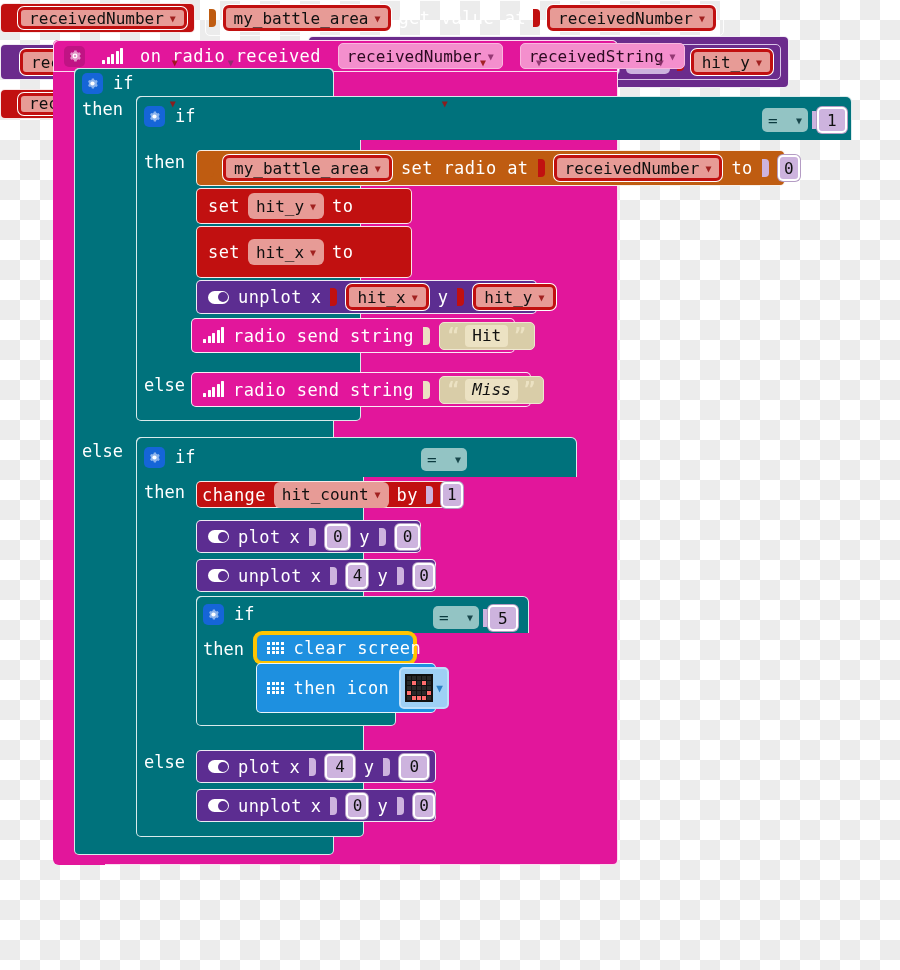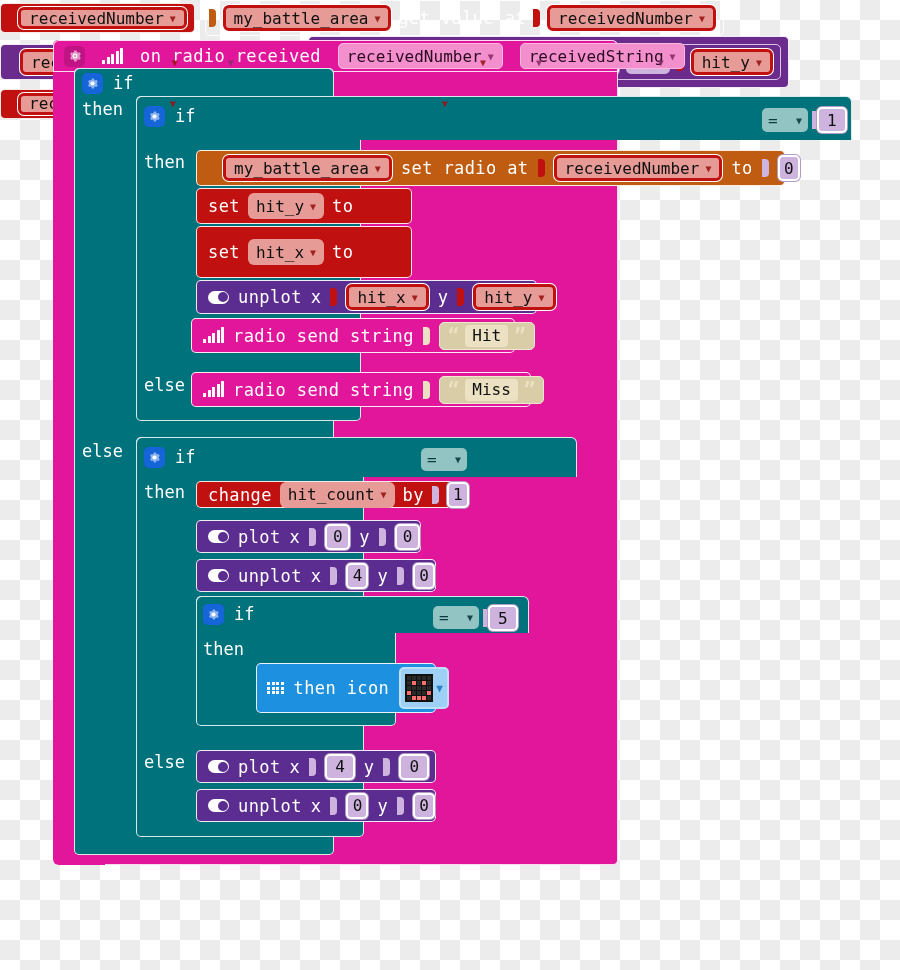--- a/index.html
+++ b/index.html
@@ -316,21 +316,21 @@
       <i style="height:4px"></i>
         <i style="height:7px"></i>
         <i style="height:10px"></i>
         <i style="height:13px"></i>
         <i style="height:16px"></i>
     </span>
     <span class="lbl">radio send string</span>
     <span class="notch n-txt" style="background:#ece2c3;"></span>
     <span class="rep" style="background:#d9cda8;height:28px;padding:0 4px;gap:2px;border-color:#efe7d1;">
       <span class="quo">“</span>
-      <span class="fld f-str" style="height:22px;">Miss</span>
+      <span class="fld f-str" style="height:22px;font-style:italic;">Miss</span>
       <span class="quo">”</span>
     </span>
   </div>
 
   
   <div class="blk c-logic" style="left:136px;top:437px;width:228px;height:400px;"></div>
   <div class="blk c-logic" style="left:136px;top:437px;width:441px;height:40px;border-radius:6px 6px 0 0;border-bottom:none;"></div>
 
   <div class="row" style="left:144px;top:442px;height:30px;border:none;gap:10px;">
     <span class="gear" style="background:#1565d8;">
@@ -356,21 +356,21 @@
     <span class="caret caret-t">▼</span>
   </div>
   <div class="rep c-text" style="left:470px;top:443px;height:31px;padding:0 6px;gap:3px;">
     <span class="notch n-txt" style="margin-left:-6px;"></span>
     <span class="quo quo-d">“</span>
     <span class="fld f-str" style="height:22px;">Hit</span>
     <span class="quo quo-d">”</span>
   </div>
 
   
-  <div class="row c-var" style="left:196px;top:481px;width:266px;height:27px;gap:8px;padding-left:11px;">
+  <div class="row c-var" style="left:196px;top:481px;width:266px;height:27px;gap:8px;padding-left:5px;">
     <span class="lbl">change</span>
     <span class="fld f-var" style="border-width:0;box-shadow:none;">
       <span>hit_count</span>
       <span class="caret caret-d">▼</span>
     </span>
     <span class="lbl">by</span>
     <span class="notch n-num"></span>
     <span class="fld f-num">1</span>
   </div>
 
@@ -421,20 +421,37 @@
     </span>
   </div>
   <div class="fld f-op" style="position:absolute;left:433px;top:606px;width:46px;height:23px;">
     <span>=</span>
     <span class="caret caret-t">▼</span>
   </div>
   <span class="notch n-num" style="position:absolute;left:483px;top:609px;"></span>
   <span class="fld f-num" style="position:absolute;left:488px;top:605px;height:26px;">5</span>
 
   
+  <div class="row c-basic selected" style="left:256px;top:634px;width:158px;height:28px;gap:10px;padding-left:10px;border-color:#ffc400;">
+    <span class="gridico">
+      <i></i>
+        <i></i>
+        <i></i>
+        <i></i>
+        <i></i>
+        <i></i>
+        <i></i>
+        <i></i>
+        <i></i>
+        <i></i>
+        <i></i>
+        <i></i>
+    </span>
+    <span class="lbl">clear screen</span>
+  </div>
 
   
   <div class="row c-basic" style="left:256px;top:663px;width:180px;height:50px;gap:10px;padding-left:10px;">
     <span class="gridico">
       <i></i>
         <i></i>
         <i></i>
         <i></i>
         <i></i>
         <i></i>

